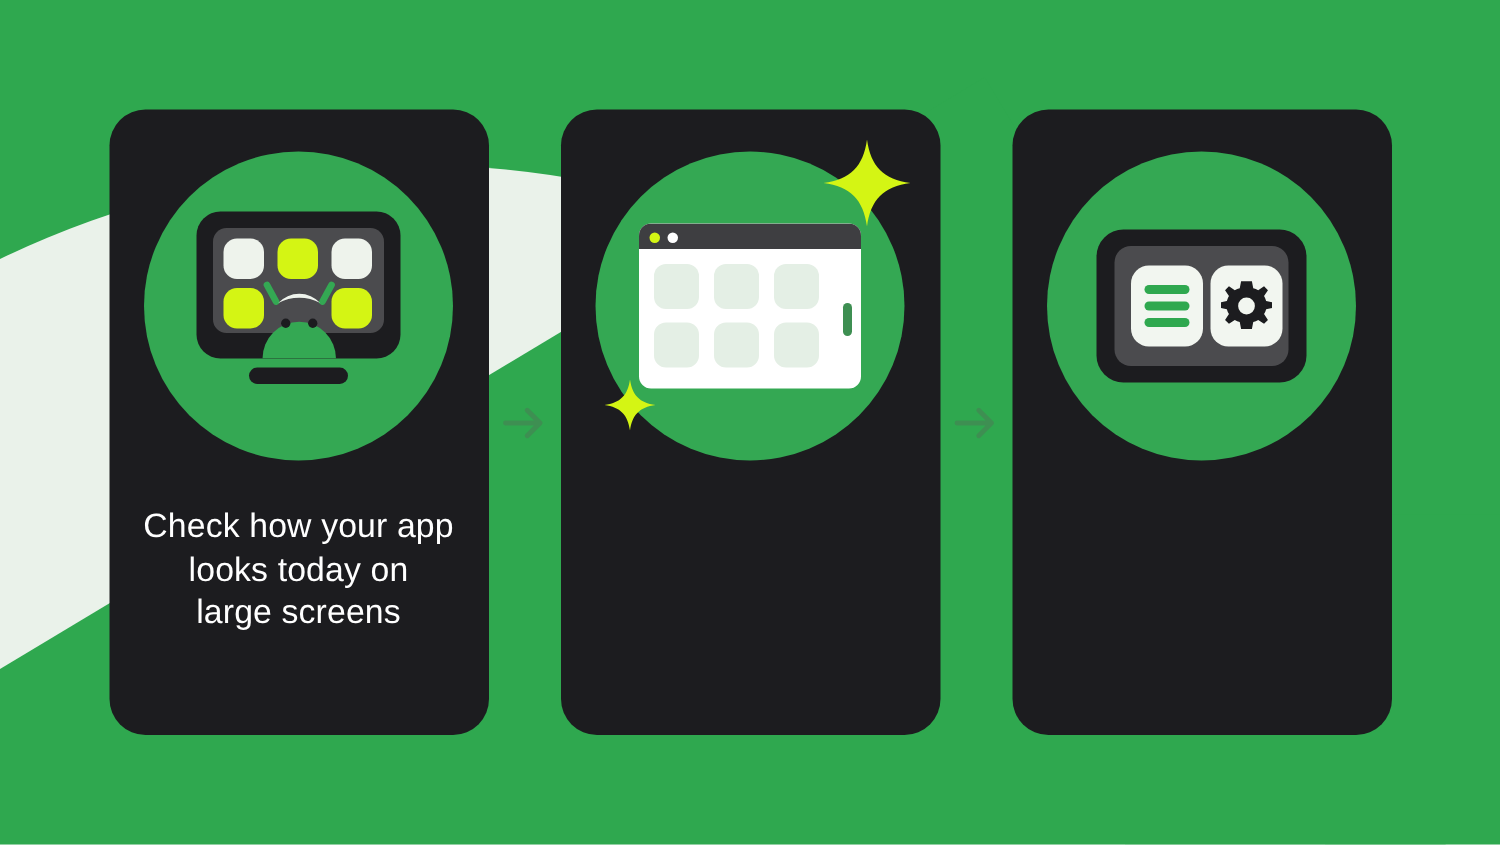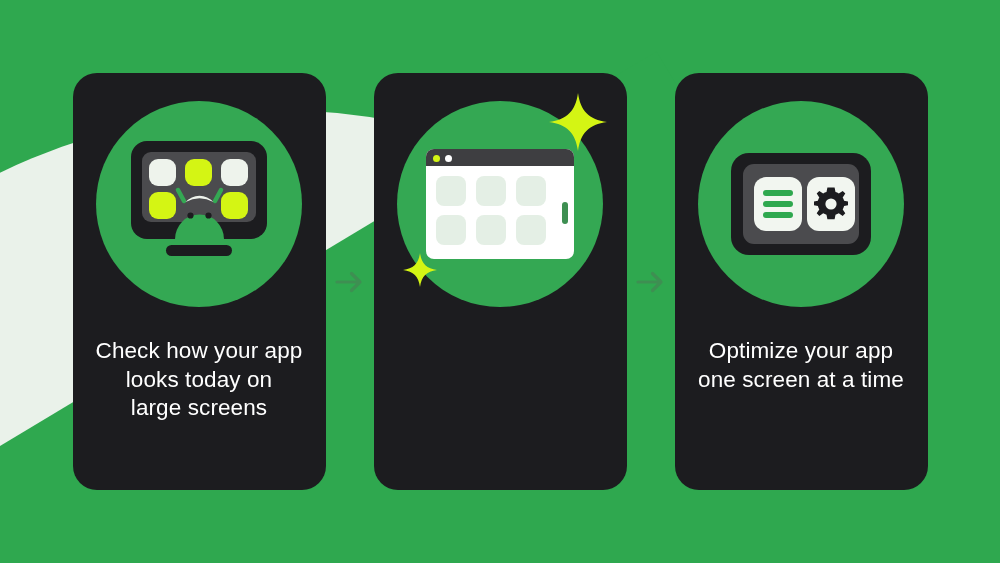--- a/index.html
+++ b/index.html
@@ -310,18 +310,16 @@
               <div class="panel right">
                 <svg width="34" height="34" viewBox="0 0 34 34" style="position:absolute;left:7px;top:10px;">
                   <path fill="#1C1C1F" d="M17 0.5 l3.6 0 0.9 4.6 a12.6 12.6 0 0 1 3.3 1.4 l3.9-2.6 2.6 2.6 -2.6 3.9 a12.6 12.6 0 0 1 1.4 3.3 l4.6 0.9 0 3.6 -4.6 0.9 a12.6 12.6 0 0 1 -1.4 3.3 l2.6 3.9 -2.6 2.6 -3.9-2.6 a12.6 12.6 0 0 1 -3.3 1.4 l-0.9 4.6 -3.6 0 -3.6 0 -0.9-4.6 a12.6 12.6 0 0 1 -3.3-1.4 l-3.9 2.6 -2.6-2.6 2.6-3.9 a12.6 12.6 0 0 1 -1.4-3.3 l-4.6-0.9 0-3.6 4.6-0.9 a12.6 12.6 0 0 1 1.4-3.3 l-2.6-3.9 2.6-2.6 3.9 2.6 a12.6 12.6 0 0 1 3.3-1.4 l0.9-4.6 z"></path>
                   <circle cx="17" cy="17" r="5.6" fill="#F2F6F0"></circle>
                 </svg>
               </div>
             </div>
           </div>
         </div>
       </div>
-      <div class="card-caption">Optimize your app
-one screen at a time</div>
     </div>
 
   </div>
 </div>
 
 </body></html>

